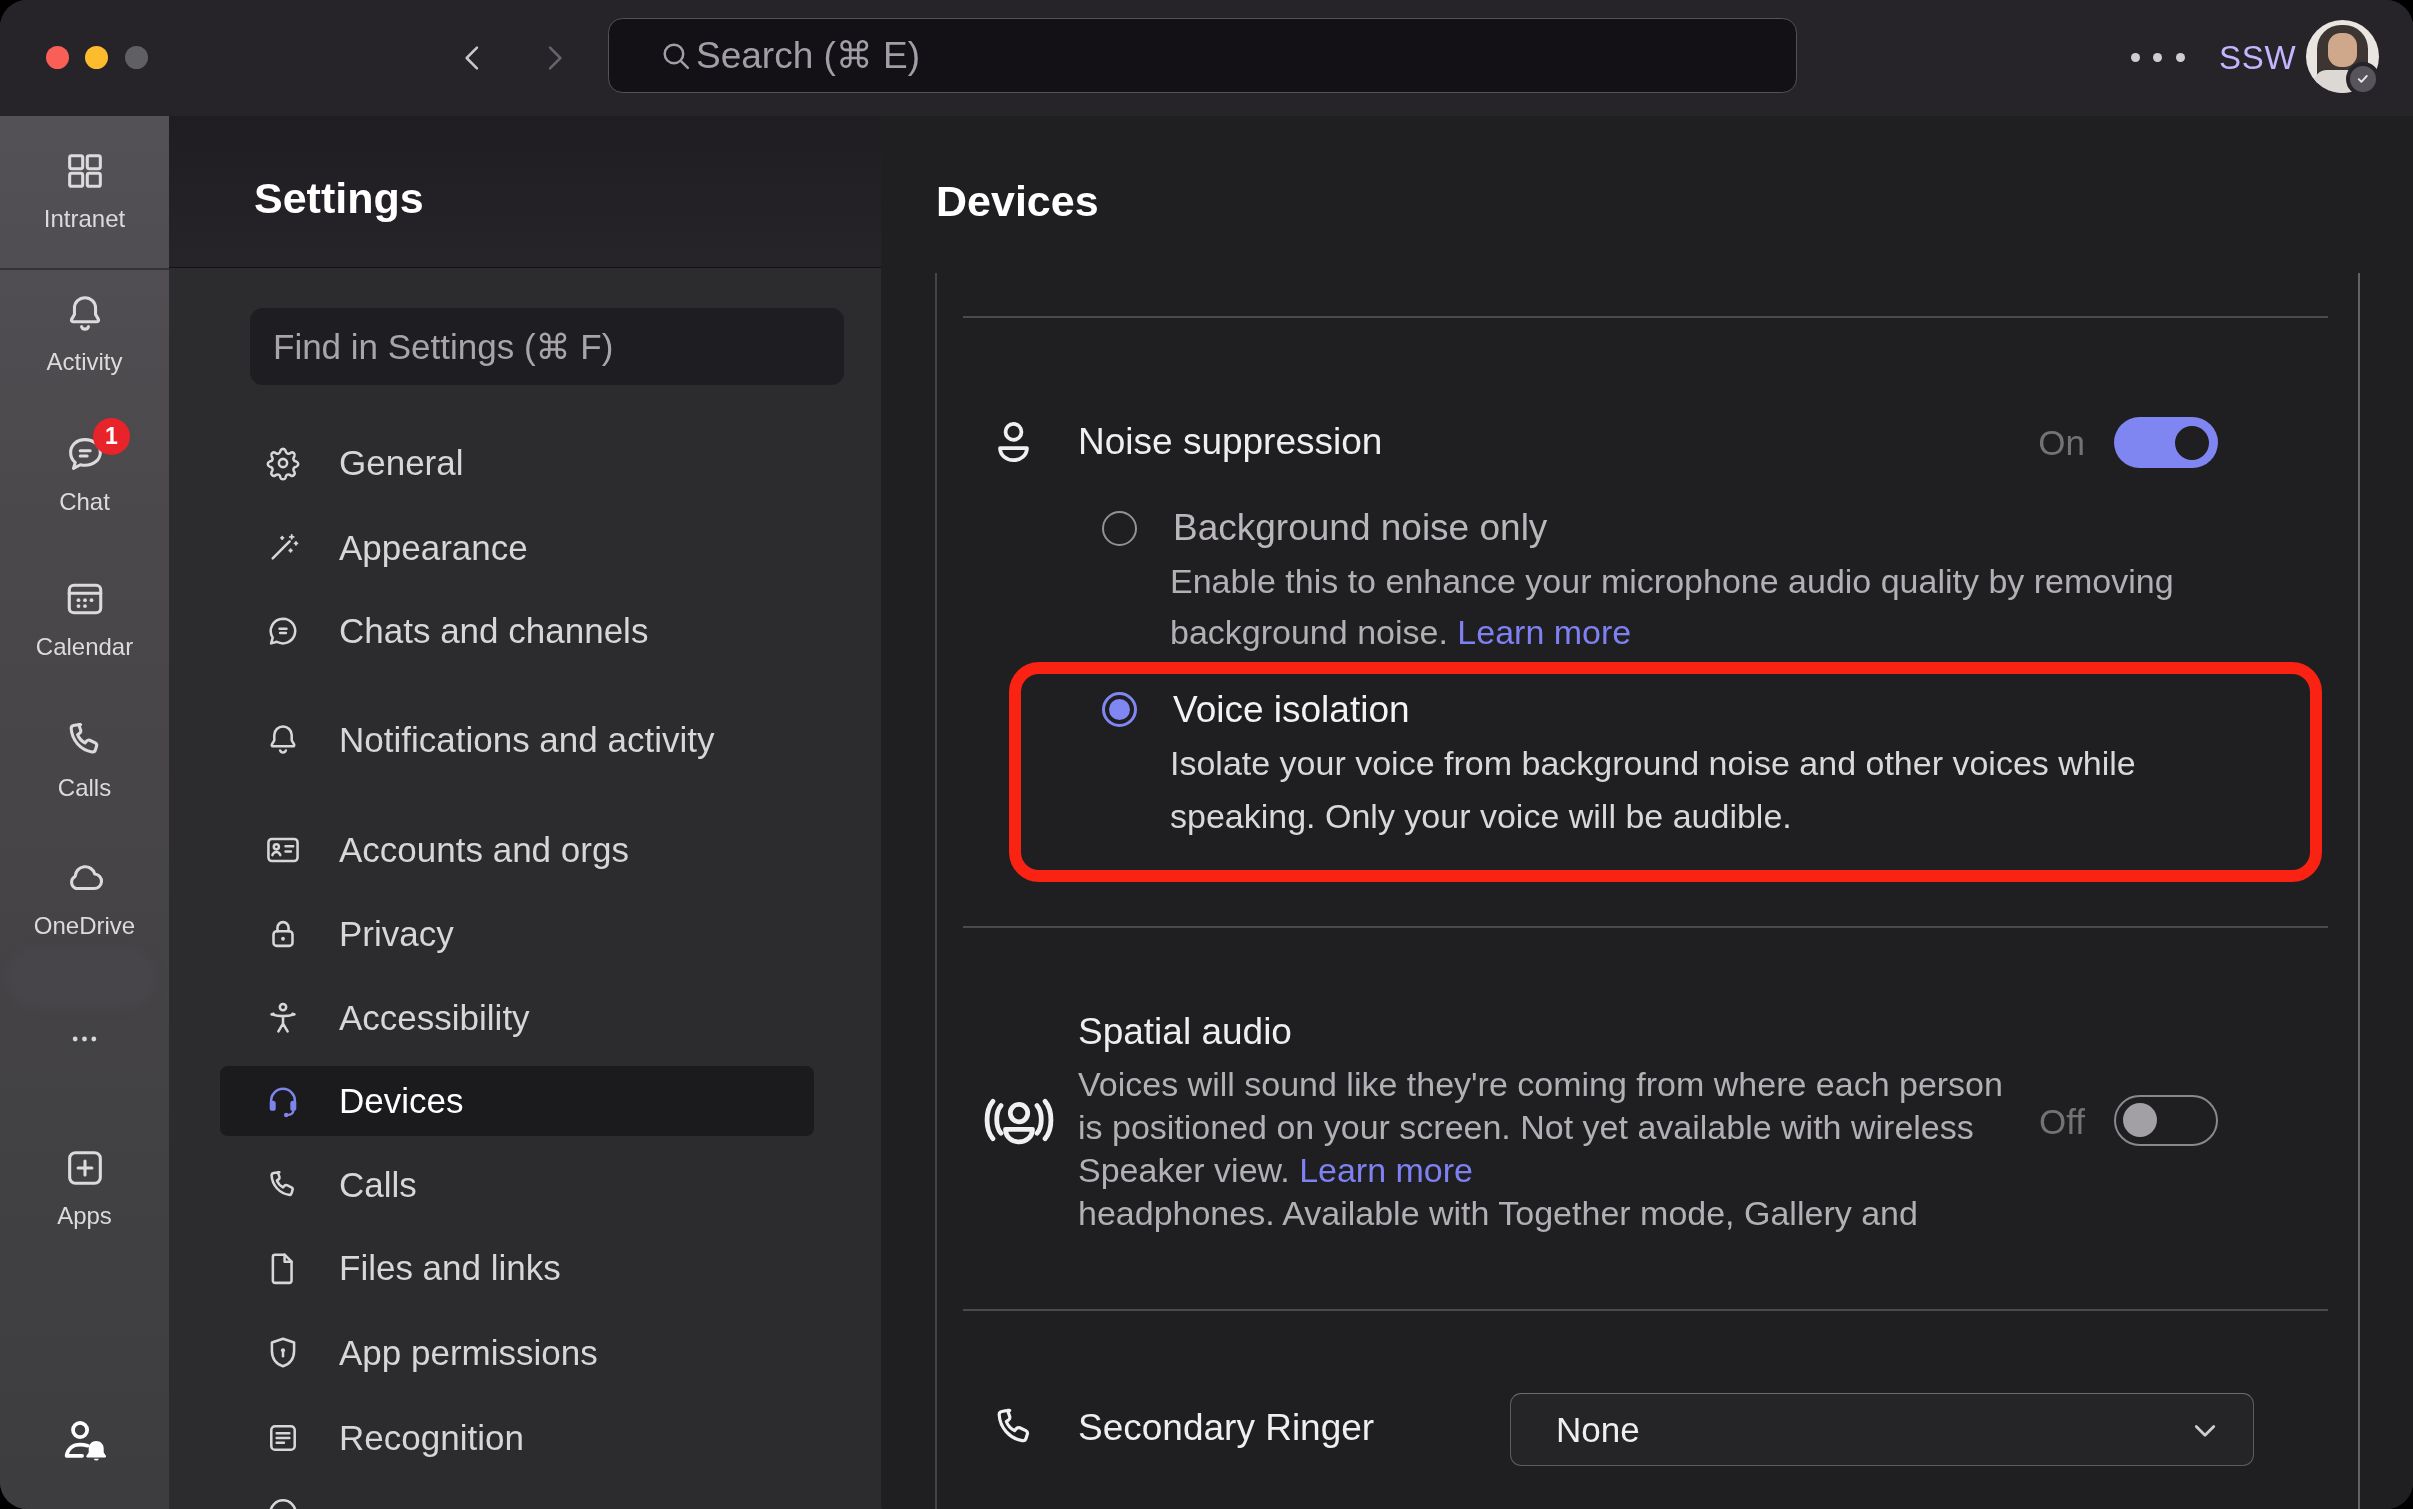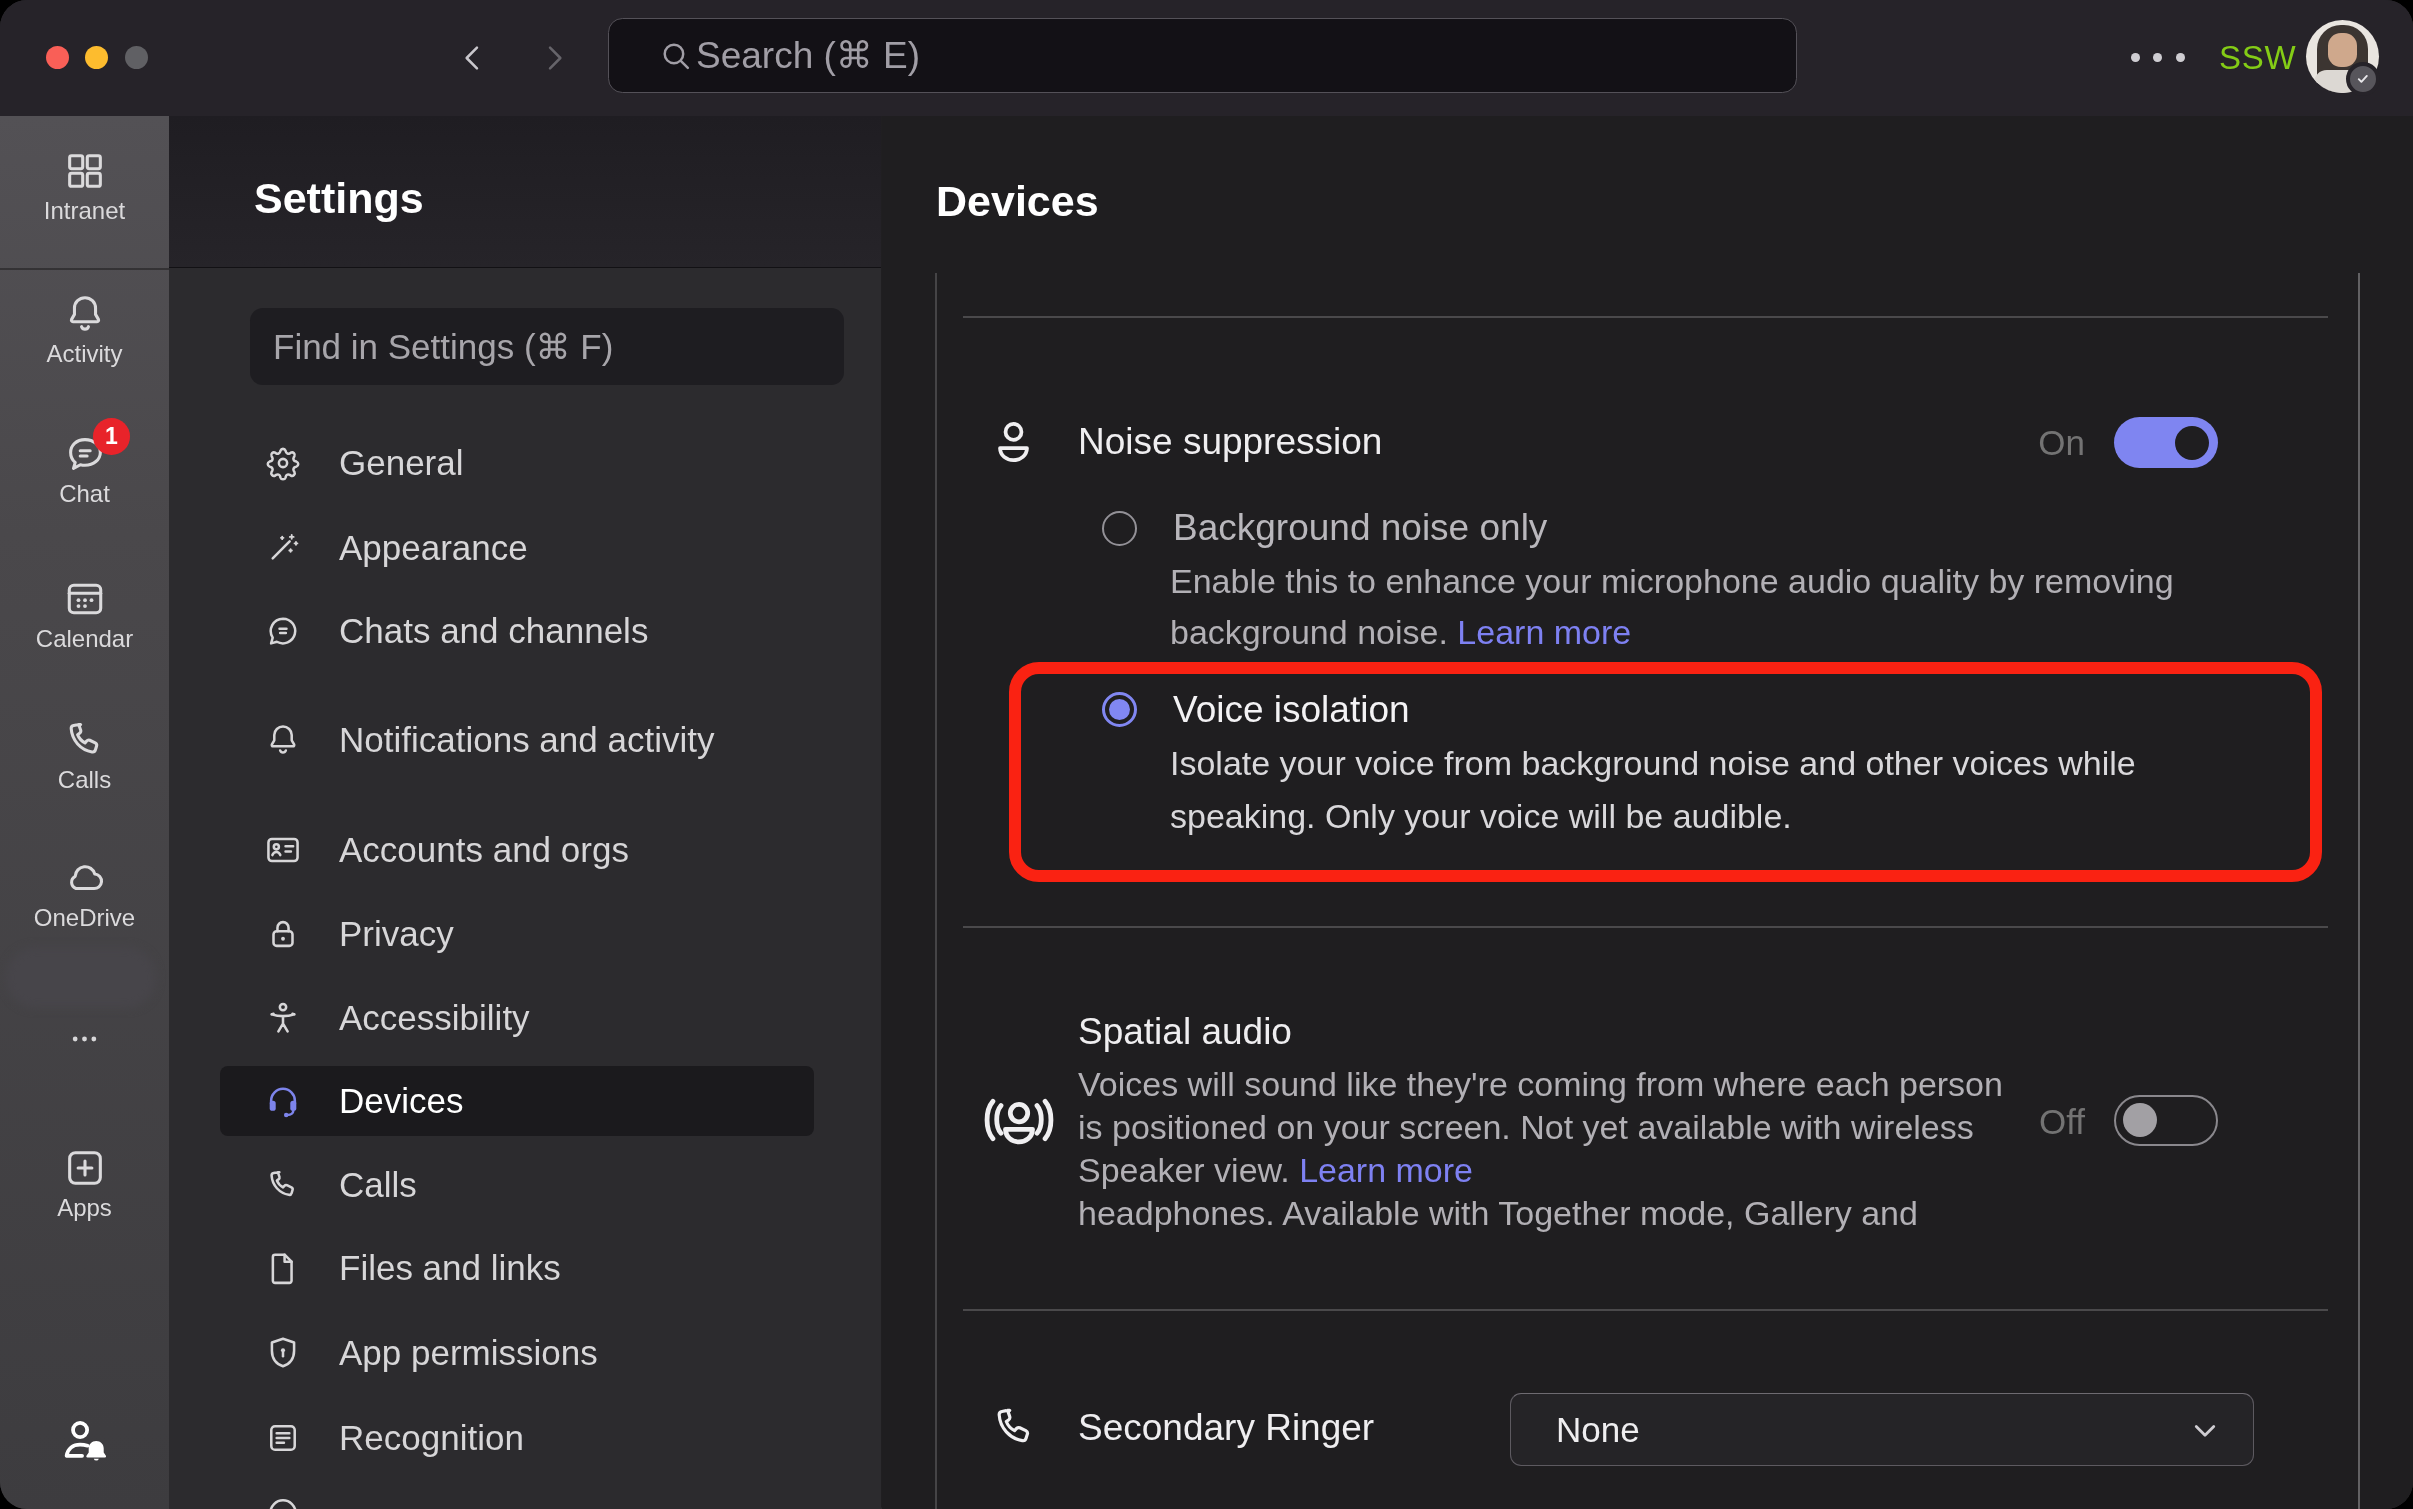--- a/index.html
+++ b/index.html
@@ -14,34 +14,34 @@
   .navarrow{position:absolute;top:39px;width:38px;height:38px;color:#c9c7cc;}
   .navarrow.dim{color:#66646a;}
   #global-search{position:absolute;left:608px;top:18.4px;width:1189px;height:75px;background:#131116;
                  border:1.6px solid #545158;border-radius:14.4px;display:flex;align-items:center;box-sizing:border-box;}
   #global-search .mag{width:37px;height:37px;color:#a19ea6;margin-left:48px;flex:none;}
   #global-search input{background:transparent;border:none;outline:none;color:#cfcdd2;font-size:37px;
                  width:958px;font-family:"Liberation Sans",sans-serif;}
   #global-search input::placeholder{color:#a19ea6;}
   .dots3{position:absolute;left:2131px;top:53px;display:flex;gap:13.6px;}
   .dots3 i{width:8.8px;height:8.8px;border-radius:50%;background:#cfcdd2;}
-  #account-label{position:absolute;left:2219px;top:39px;font-size:33px;color:#84cc16;letter-spacing:0.8px;}
+  #account-label{position:absolute;left:2219px;top:39px;font-size:33px;color:#c4b5fd;letter-spacing:0.8px;}
   #avatar{position:absolute;left:2306px;top:20px;width:73px;height:73px;border-radius:50%;overflow:hidden;background:#e9e5e0;}
   #avatar .hair{position:absolute;left:11.2px;top:4.8px;width:51px;height:67px;border-radius:24px 24px 17.6px 17.6px;background:#3c3531;}
   #avatar .face{position:absolute;left:22.4px;top:12.8px;width:29px;height:34px;border-radius:12.8px;background:#cfa88c;}
   #avatar .shirt{position:absolute;left:8px;top:50px;width:58px;height:27px;border-radius:12.8px 12.8px 0 0;background:#dcd8d3;}
   #status-badge{position:absolute;left:2346px;top:62px;width:34px;height:34px;border-radius:50%;background:#57555b;
                 border:4.8px solid #262329;box-sizing:border-box;color:#e8e7ea;display:flex;align-items:center;justify-content:center;}
   #status-badge svg{width:17.6px;height:17.6px;}
   
   #rail{position:absolute;left:0;top:116px;width:169px;height:1394px;
         background:linear-gradient(#535155,#4a484b 30%,#3d3c3f);}
   .rail-item{position:absolute;left:0;width:169px;text-align:center;color:#dbdadc;cursor:default;}
   .rail-item svg{width:46px;height:46px;display:inline-block;}
-  .rail-label{font-size:24px;color:#dbdadc;}
+  .rail-label{font-size:24px;margin-top:8px;color:#dbdadc;}
   #rail-divider{position:absolute;left:0;top:152px;width:169px;height:1.6px;background:rgba(0,0,0,0.35);}
   #chat-badge{position:absolute;left:93px;top:302px;min-width:37px;height:37px;border-radius:18.4px;background:#e8232a;
               color:#fff;font-size:23px;font-weight:bold;display:flex;align-items:center;justify-content:center;}
   #redaction-blob{position:absolute;left:6.4px;top:831px;width:150px;height:61px;border-radius:30px;background:#47454a;filter:blur(4px);}
   
   #settings-panel{position:absolute;left:169px;top:116px;width:712px;height:1394px;background:#2c2b2e;overflow:hidden;}
   #settings-header{position:absolute;left:0;top:0;width:100%;height:152px;
                    background:linear-gradient(#1f1d22,#262429);border-bottom:1.6px solid #121114;box-sizing:border-box;}
   #settings-title{position:absolute;left:85px;top:58px;font-size:43px;font-weight:bold;color:#ffffff;}
   #settings-search{position:absolute;left:81px;top:192px;width:594px;height:77px;background:#1e1d21;border-radius:12.8px;

